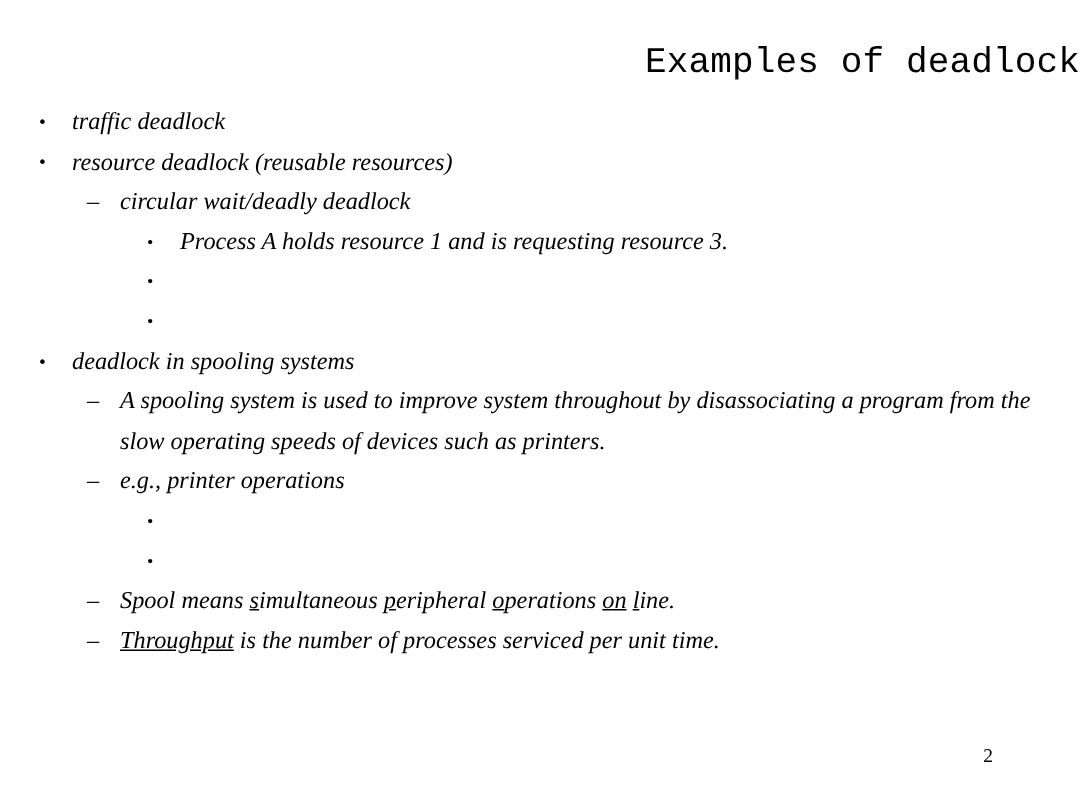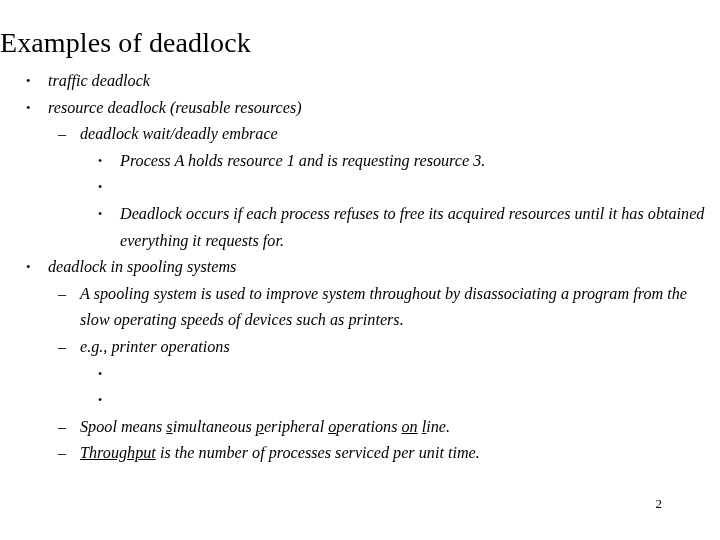--- a/index.html
+++ b/index.html
@@ -21,26 +21,27 @@
     width: 720px;
     height: 540px;
     box-sizing: border-box;
   }
 
   .slide-title {
     position: absolute;
     top: 28px;
     left: 0;
     width: 720px;
-    text-align: left;
-    font-size: 28px;
+    text-align: right;
+    font-size: 24px;
     line-height: 30px;
     letter-spacing: 0.1px;
     font-weight: normal;
     margin: 0;
+    font-family: Liberation Mono, monospace;
   }
 
   .body-area {
     position: absolute;
     top: 68px;
     left: 14px;
     width: 694px;
   }
 
   .bullet-line {
@@ -113,32 +114,31 @@
       <div class="bullet-line lvl1">
         <span class="marker">•</span>
         <span class="btext">traffic deadlock</span>
       </div>
       <div class="bullet-line lvl1">
         <span class="marker">•</span>
         <span class="btext">resource deadlock (reusable resources)</span>
       </div>
       <div class="bullet-line lvl2">
         <span class="marker">–</span>
-        <span class="btext">deadlock wait/deadly embrace</span>
+        <span class="btext">circular wait/deadly deadlock</span>
       </div>
       <div class="bullet-line lvl3">
         <span class="marker">•</span>
         <span class="btext">Process A holds resource 1 and is requesting resource 3.</span>
       </div>
       <div class="bullet-line lvl3">
         <span class="marker">•</span>
       </div>
       <div class="bullet-line lvl3">
         <span class="marker">•</span>
-        <span class="btext">Deadlock occurs if each process refuses to free its acquired resources until it has obtained everything it requests for.</span>
       </div>
       <div class="bullet-line lvl1">
         <span class="marker">•</span>
         <span class="btext">deadlock in spooling systems</span>
       </div>
       <div class="bullet-line lvl2">
         <span class="marker">–</span>
         <span class="btext">A spooling system is used to improve system throughout by disassociating a program from the slow operating speeds of devices such as printers.</span>
       </div>
       <div class="bullet-line lvl2">

